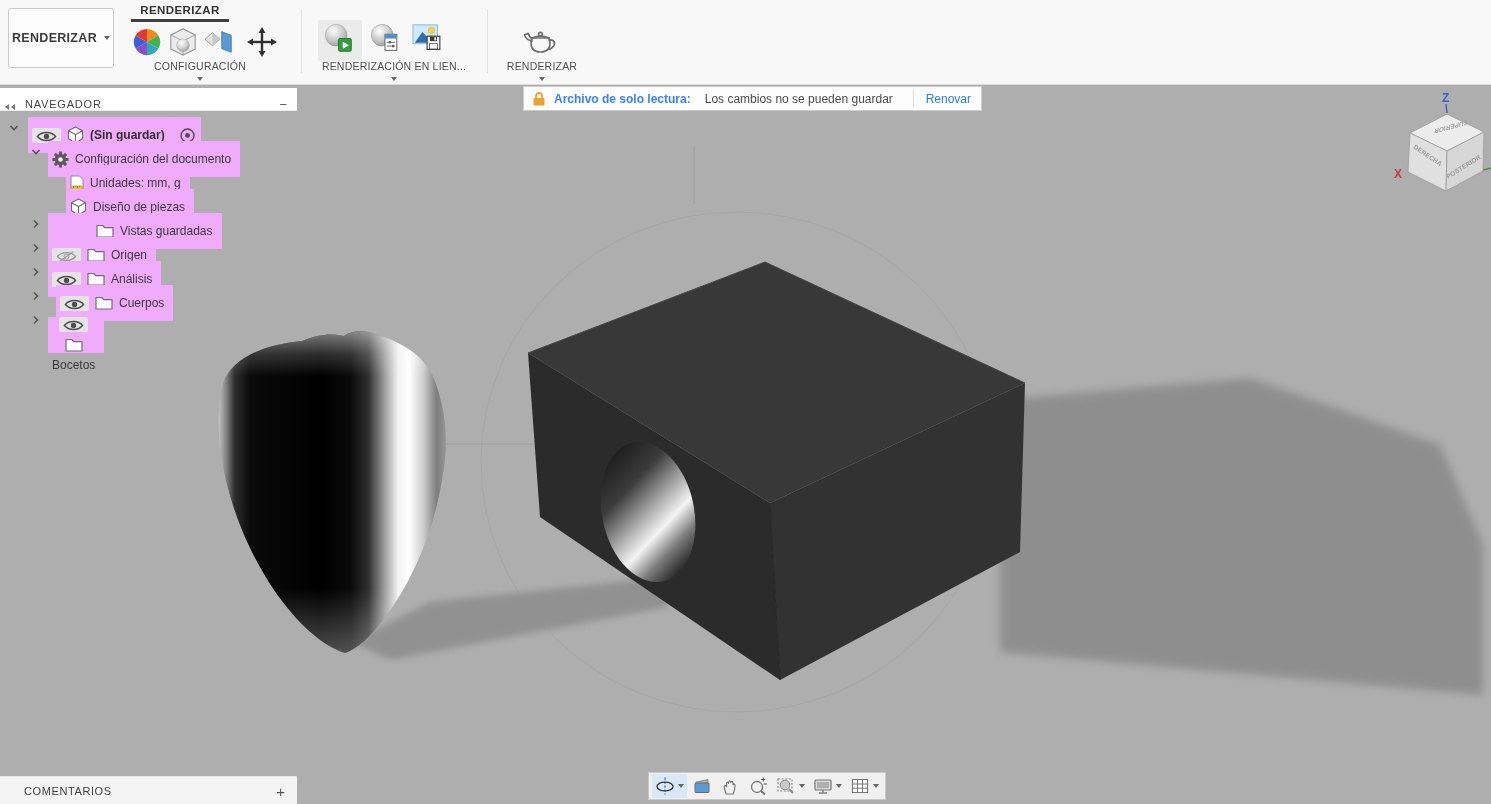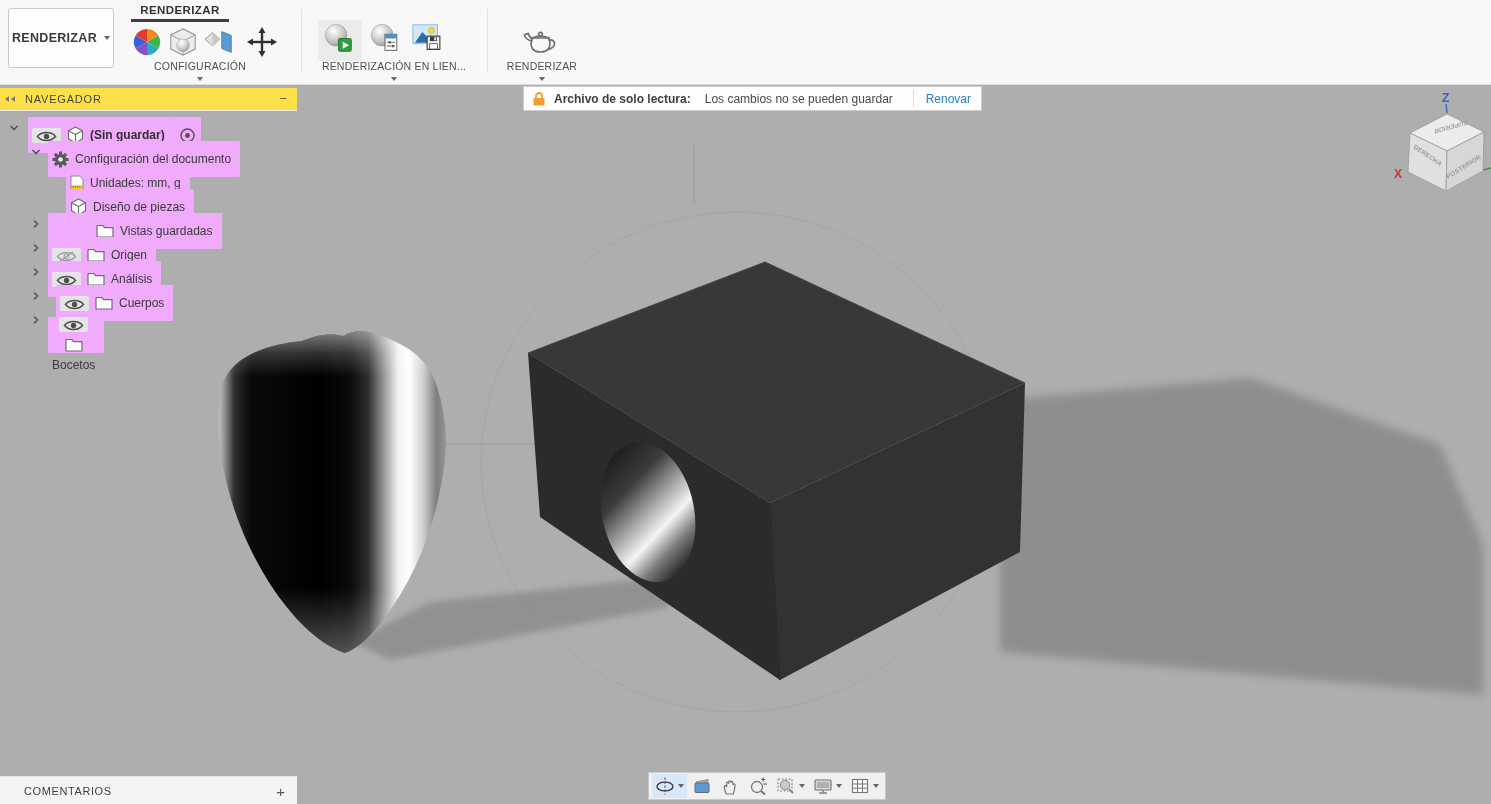--- a/index.html
+++ b/index.html
@@ -23,27 +23,27 @@
              justify-content:center;gap:5px;font-size:10.5px;color:#4f4f4f;
              letter-spacing:.2px;cursor:pointer;white-space:nowrap;flex-direction:column;}
   .vsep{position:absolute;top:9px;width:1px;height:64px;background:#e2e2e2;}
   .caret{width:0;height:0;border-left:3.5px solid transparent;border-right:3.5px solid transparent;
          border-top:4px solid #666;display:inline-block;}
   .pressed-bg{position:absolute;left:318px;top:20px;width:44px;height:41px;background:#ebebeb;border-radius:2px;}
   
   #robar{position:absolute;left:523px;top:86px;width:459px;height:25px;background:#fdfdfd;
          border:1px solid #cdcdcd;box-sizing:border-box;display:flex;align-items:center;
          padding:0 10px 0 8px;z-index:20;font-size:12px;color:#4a4a4a;}
-  #robar b{color:#404040;margin-left:8px;font-size:12px;}
+  #robar b{color:#3b82f6;margin-left:8px;font-size:12px;}
   #robar .msg{margin-left:14px;}
   #robar .rdiv{margin-left:auto;width:1px;height:17px;background:#ddd;}
   #robar a{margin-left:12px;color:#2a84c8;text-decoration:none;font-size:12px;cursor:pointer;}
   
-  #navhead{position:absolute;left:0;top:88px;width:297px;height:22px;background:#fde047;
-           display:flex;align-items:center;z-index:20;border-bottom:1px solid #ededed;}
+  #navhead{position:absolute;left:0;top:88px;width:297px;height:22px;background:#ffffff;
+           display:flex;align-items:flex-end;z-index:20;border-bottom:1px solid #ededed;}
   #navhead .coll{display:flex;margin-left:5px;cursor:pointer;}
   .tri-l{width:0;height:0;border-top:3.5px solid transparent;border-bottom:3.5px solid transparent;
          border-right:4.5px solid #777;margin-right:1.5px;}
   #navhead .ttl{margin-left:9px;font-size:11px;color:#444;letter-spacing:.8px;}
   #navhead .min{margin-left:auto;margin-right:10px;font-size:13px;color:#555;cursor:pointer;line-height:10px;}
   #nav-tree{position:absolute;left:0;top:0;width:320px;height:804px;z-index:15;}
   .tchev{position:absolute;width:14px;height:16px;cursor:pointer;}
   .chip{position:absolute;height:36px;display:inline-flex;align-items:center;gap:6px;
         background:#f0abfc;padding:0 9px 0 4px;border-radius:1px;cursor:pointer;white-space:nowrap;}
   .chip .seg{background:#e4e4e4;border-radius:2px;padding:2px 4px 0 4px;display:flex;align-items:center;}

